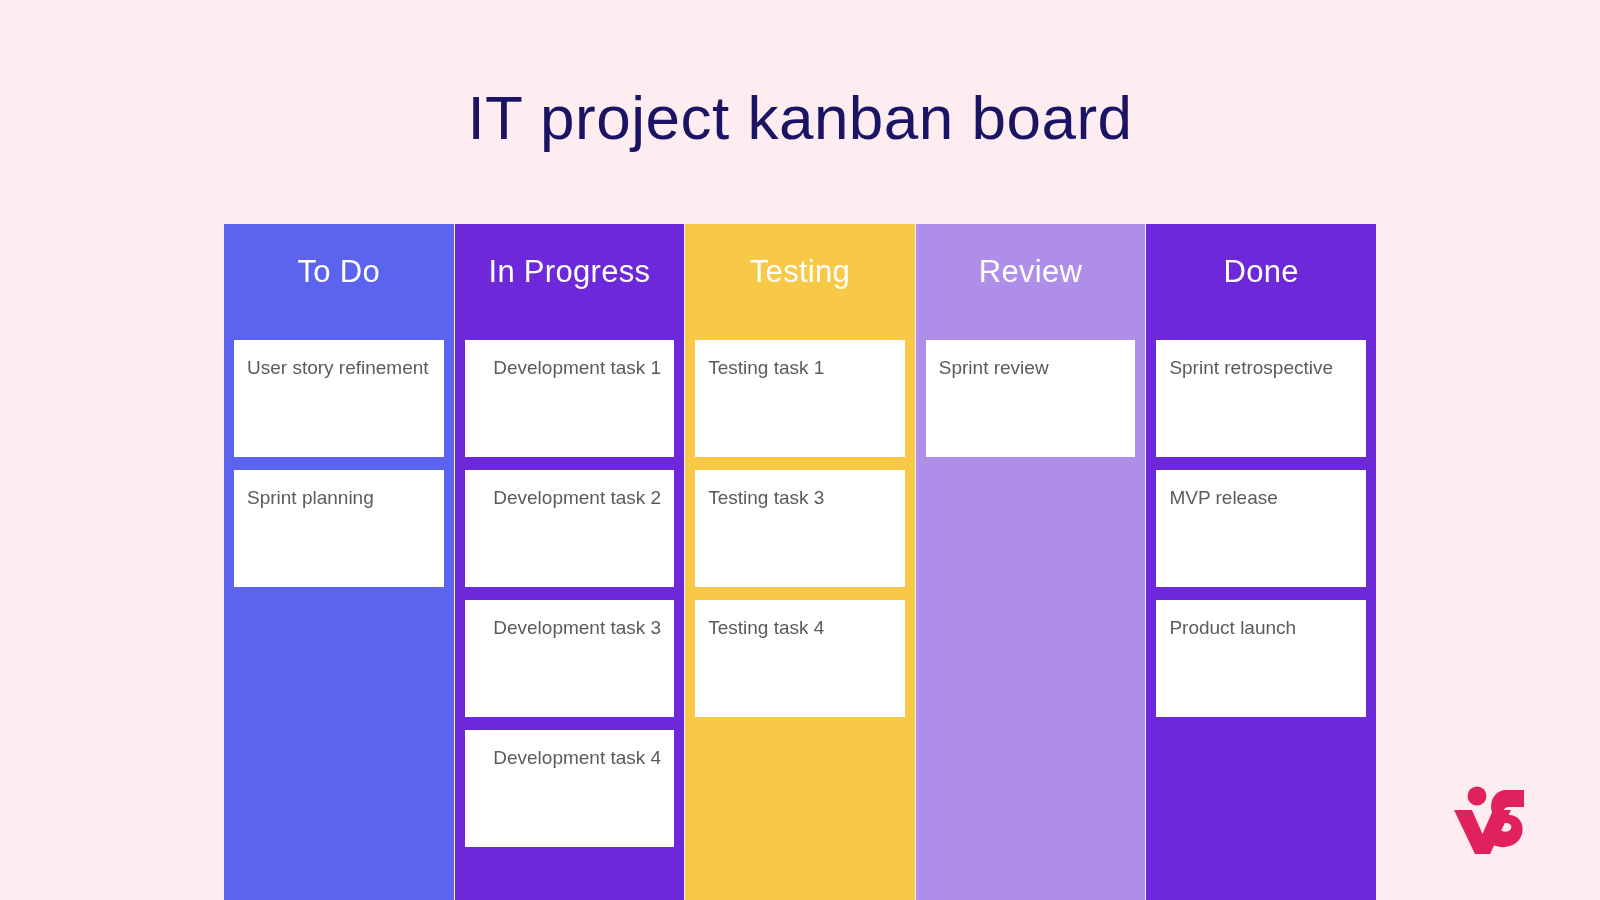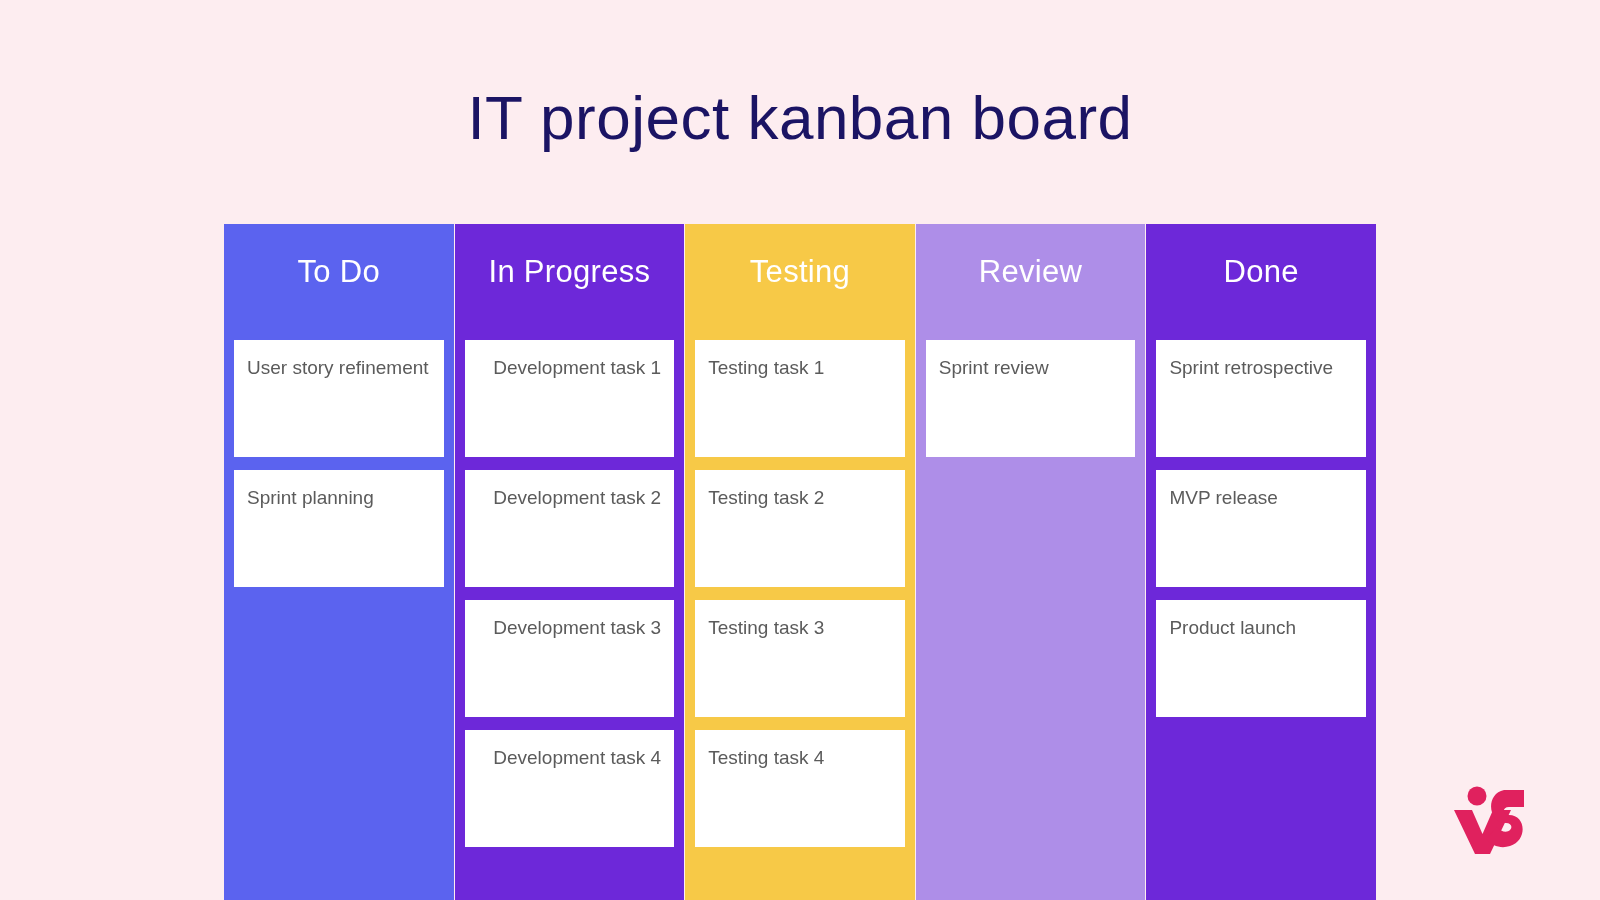--- a/index.html
+++ b/index.html
@@ -106,21 +106,20 @@
           <div class="card">Development task 1</div>
           <div class="card">Development task 2</div>
           <div class="card">Development task 3</div>
           <div class="card">Development task 4</div>
         </div>
       </div>
       <div class="column" style="background: rgb(247, 201, 71);">
         <div class="column-header">Testing</div>
         <div class="cards">
           <div class="card">Testing task 1</div>
-          <div class="card">Testing task 2</div>
           <div class="card">Testing task 3</div>
           <div class="card">Testing task 4</div>
         </div>
       </div>
       <div class="column" style="background: rgb(174, 142, 232);">
         <div class="column-header">Review</div>
         <div class="cards">
           <div class="card">Sprint review</div>
         </div>
       </div>

